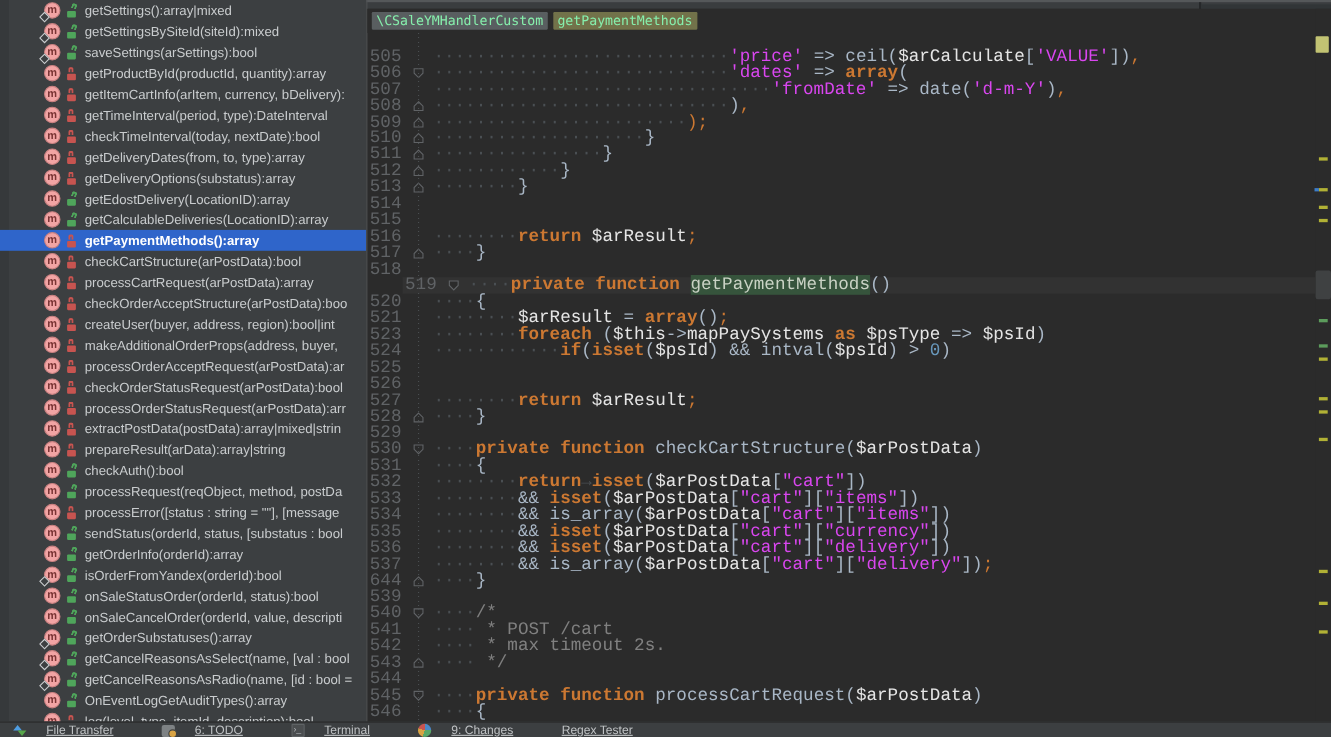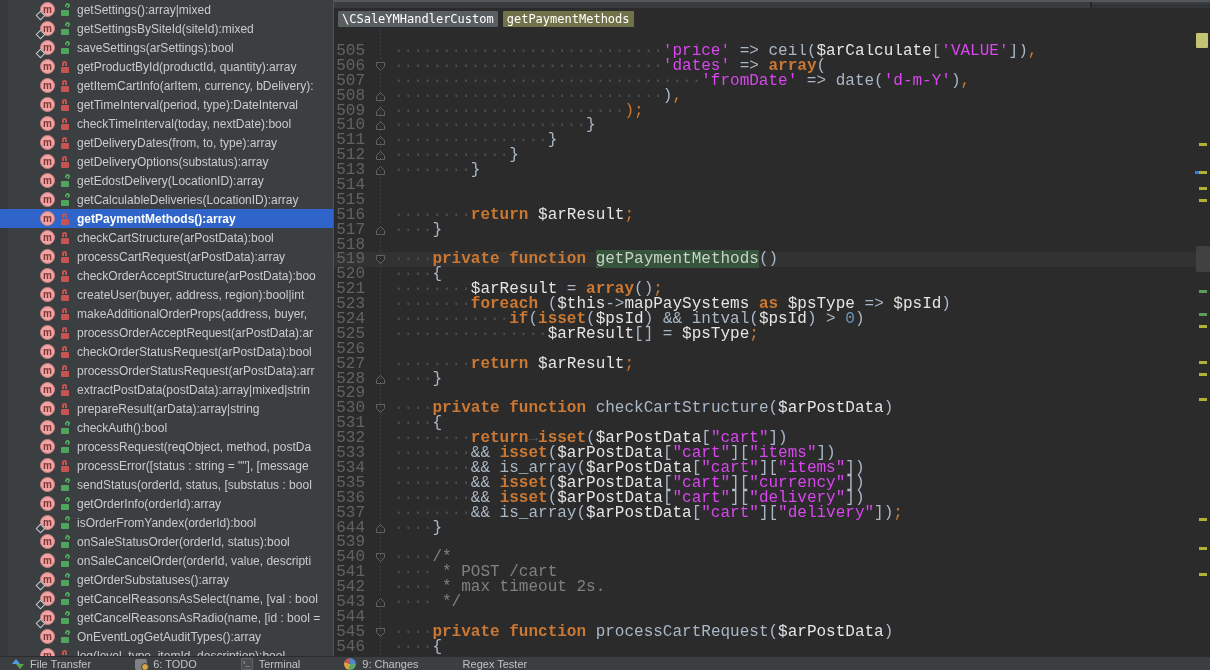--- a/index.html
+++ b/index.html
@@ -27,28 +27,28 @@
 
   
   #top-strip{position:absolute;left:333px;top:0;width:877px;height:8px;background:#3A3D3F;border-top:2px solid #55585A;box-sizing:border-box;}
   #top-strip-divider{position:absolute;left:757px;top:0;width:2px;height:8px;background:#26282A;}
   #top-strip-right{position:absolute;left:759px;top:2px;right:0;height:6px;background:#313537;}
   #splitter{position:absolute;left:333px;top:0;width:1px;height:656px;background:#515355;}
 
   #breadcrumb-bar{position:absolute;left:334px;top:8px;width:876px;height:22px;background:#2B2B2B;
                   display:flex;align-items:center;gap:5px;padding-left:4px;box-sizing:border-box;
                   font-family:"DejaVu Sans Mono",monospace;font-size:12px;}
-  .chip{padding:1px 4px;border-radius:1px;color:#ffffff;white-space:pre;}
+  .chip{padding:1px 4px;border-radius:1px;color:#86efac;white-space:pre;}
   .chip.gray{background:#595E60;}
   .chip.olive{background:#72724A;}
 
   #code-area{position:absolute;left:334px;top:44px;width:862px;height:626px;overflow:hidden;
              font-family:Liberation Mono, monospace;font-size:16px;}
   .cl{position:relative;height:14.9px;line-height:14.9px;display:flex;white-space:pre;}
-  .cl.current{background:#323232;}
+  .cl.current{background:#323232;margin-left:32px;}
   .g-num{width:36px;flex:0 0 36px;text-align:right;padding-right:5px;color:#606366;box-sizing:border-box;}
   .g-fold{width:22px;flex:0 0 22px;position:relative;}
   .g-fold svg{position:absolute;left:5px;top:2px;}
   .code-text{padding-left:2px;}
   #fold-guide{position:absolute;left:380px;top:30px;width:1px;height:626px;
               background:repeating-linear-gradient(to bottom,#4A4E51 0 1px,transparent 1px 4px);}
 
   .k{color:#CC7832;font-weight:bold;} .s{color:#d946ef;} .v{color:#e5e5e5;} .t{color:#A9B7C6;}
   .c{color:#808080;} .n{color:#6897BB;} .p{color:#CC7832;} .ws{color:#4A4F53;}
   .hl{background:#36543C;color:#C9D2C4;}
@@ -57,21 +57,21 @@
   #error-stripe{position:absolute;right:0;top:8px;width:14px;height:648px;background:#2B2B2B;}
   .stripe-block{position:absolute;right:2px;width:12px;border-radius:1px;}
   .stripe-mark{position:absolute;height:3px;width:8px;right:3px;}
   .stripe-mark.left{right:11px;width:4px;}
   #scroll-thumb{position:absolute;right:0;width:14px;background:#47494B;opacity:.75;border-radius:2px;}
 
   
   #status-bar{position:absolute;left:0;top:656px;width:1210px;height:14px;background:#3C3F41;
               border-top:1px solid #2A2B2C;box-sizing:border-box;display:flex;align-items:center;
               padding-left:12px;gap:44px;font-size:11px;color:#BFC2C4;overflow:hidden;}
-  .sb-item{display:flex;align-items:center;gap:6px;white-space:nowrap;cursor:default;}
+  .sb-item{display:flex;align-items:center;gap:18px;white-space:nowrap;cursor:default;text-decoration:underline;}
   .sb-ic{width:12px;height:12px;position:relative;flex:0 0 12px;}
   .ic-file-transfer::before{content:"";position:absolute;left:0;top:1px;border-left:4px solid transparent;
       border-right:4px solid transparent;border-bottom:5px solid #4F9EE3;}
   .ic-file-transfer::after{content:"";position:absolute;right:0;bottom:1px;border-left:4px solid transparent;
       border-right:4px solid transparent;border-top:5px solid #57A64A;}
   .ic-todo{background:#7E8284;border-radius:2px;width:10px;height:11px;margin-top:1px;}
   .ic-todo::after{content:"";position:absolute;right:-2px;bottom:-1px;width:6px;height:6px;border-radius:50%;
       background:#D9A343;border:1px solid #3C3F41;}
   .ic-terminal{background:#4B4E50;border:1px solid #5E6264;box-sizing:border-box;border-radius:1px;}
   .ic-terminal::after{content:"›_";position:absolute;left:1px;top:-1px;font-size:8px;color:#AEB3B6;}
@@ -486,21 +486,21 @@
             <polygon points="5.5,1.5 9.5,5.5 9.5,9.5 1.5,9.5 1.5,5.5" fill="#2B2B2B" stroke="#606366" stroke-width="1"></polygon>
           </svg></span><span class="code-text"><span class="ws">····</span><span class="t">}</span></span></div>
       <div class="cl"><span class="g-num">518</span><span class="g-fold"></span><span class="code-text"></span></div>
       <div class="cl current"><span class="g-num">519</span><span class="g-fold"><svg width="11" height="11" viewBox="0 0 11 11">
             <polygon points="1.5,1.5 9.5,1.5 9.5,5.5 5.5,9.5 1.5,5.5" fill="#2B2B2B" stroke="#606366" stroke-width="1"></polygon>
           </svg></span><span class="code-text"><span class="ws">····</span><span class="k">private</span><span class="t"> </span><span class="k">function</span><span class="t"> </span><span class="hl">getPaymentMethods</span><span class="t">()</span></span></div>
       <div class="cl"><span class="g-num">520</span><span class="g-fold"></span><span class="code-text"><span class="ws">····</span><span class="t">{</span></span></div>
       <div class="cl"><span class="g-num">521</span><span class="g-fold"></span><span class="code-text"><span class="ws">········</span><span class="v">$arResult</span><span class="t"> = </span><span class="k">array</span><span class="t">()</span><span class="p">;</span></span></div>
       <div class="cl"><span class="g-num">523</span><span class="g-fold"></span><span class="code-text"><span class="ws">········</span><span class="k">foreach</span><span class="t"> (</span><span class="v">$this</span><span class="t">-&gt;</span><span class="v">mapPaySystems</span><span class="t"> </span><span class="k">as</span><span class="t"> </span><span class="v">$psType</span><span class="t"> =&gt; </span><span class="v">$psId</span><span class="t">)</span></span></div>
       <div class="cl"><span class="g-num">524</span><span class="g-fold"></span><span class="code-text"><span class="ws">············</span><span class="k">if</span><span class="t">(</span><span class="k">isset</span><span class="t">(</span><span class="v">$psId</span><span class="t">) &amp;&amp; intval(</span><span class="v">$psId</span><span class="t">) &gt; </span><span class="n">0</span><span class="t">)</span></span></div>
-      <div class="cl"><span class="g-num">525</span><span class="g-fold"></span><span class="code-text"><span class="ws">················</span><span class="v">$arResult</span><span class="t">[] = </span><span class="v">$psType</span><span class="p">;</span></span></div>
+      <div class="cl"><span class="g-num">525</span><span class="g-fold"></span></div>
       <div class="cl"><span class="g-num">526</span><span class="g-fold"></span><span class="code-text"></span></div>
       <div class="cl"><span class="g-num">527</span><span class="g-fold"></span><span class="code-text"><span class="ws">········</span><span class="k">return</span><span class="t"> </span><span class="v">$arResult</span><span class="p">;</span></span></div>
       <div class="cl"><span class="g-num">528</span><span class="g-fold"><svg width="11" height="11" viewBox="0 0 11 11">
             <polygon points="5.5,1.5 9.5,5.5 9.5,9.5 1.5,9.5 1.5,5.5" fill="#2B2B2B" stroke="#606366" stroke-width="1"></polygon>
           </svg></span><span class="code-text"><span class="ws">····</span><span class="t">}</span></span></div>
       <div class="cl"><span class="g-num">529</span><span class="g-fold"></span><span class="code-text"></span></div>
       <div class="cl"><span class="g-num">530</span><span class="g-fold"><svg width="11" height="11" viewBox="0 0 11 11">
             <polygon points="1.5,1.5 9.5,1.5 9.5,5.5 5.5,9.5 1.5,5.5" fill="#2B2B2B" stroke="#606366" stroke-width="1"></polygon>
           </svg></span><span class="code-text"><span class="ws">····</span><span class="k">private</span><span class="t"> </span><span class="k">function</span><span class="t"> </span><span class="t">checkCartStructure(</span><span class="v">$arPostData</span><span class="t">)</span></span></div>
       <div class="cl"><span class="g-num">531</span><span class="g-fold"></span><span class="code-text"><span class="ws">····</span><span class="t">{</span></span></div>

